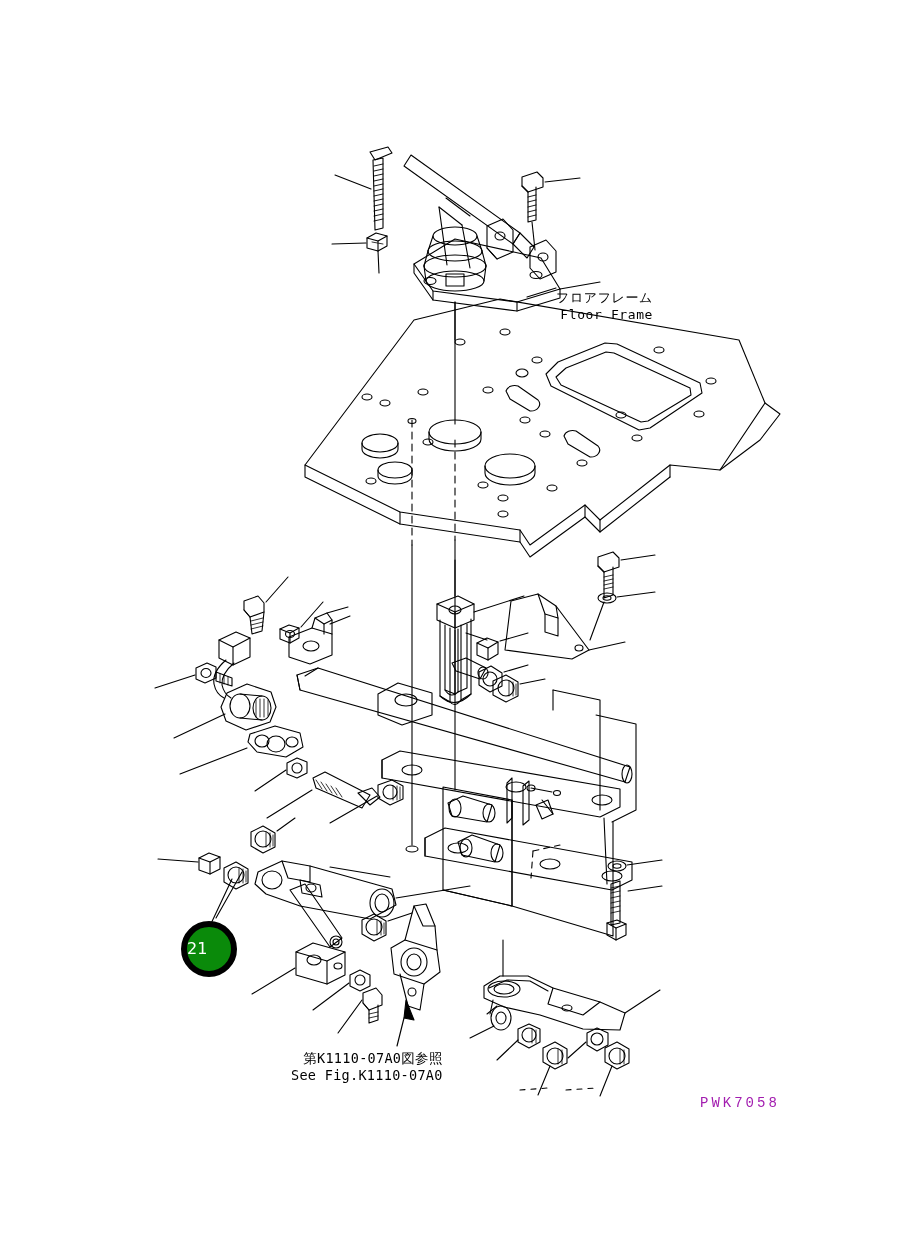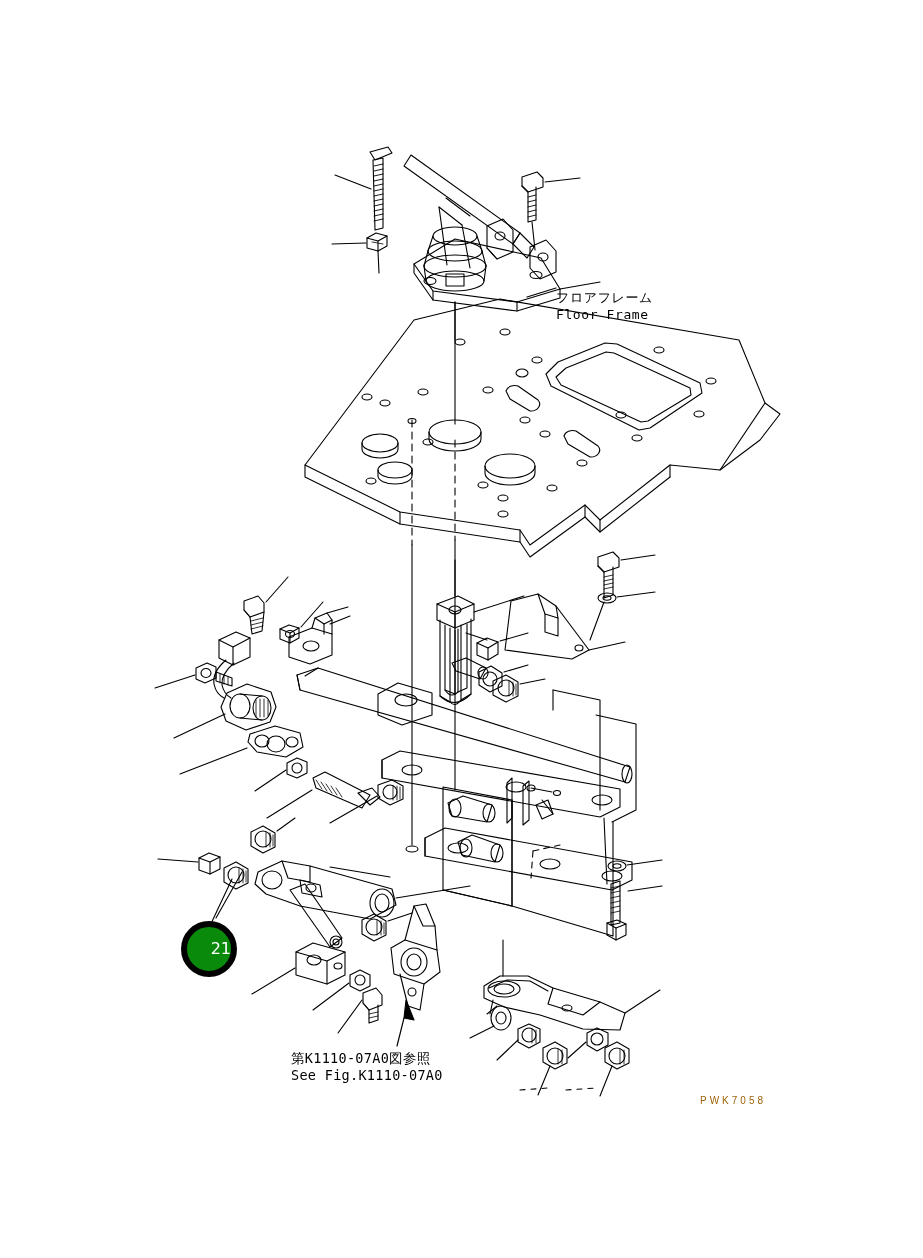--- a/index.html
+++ b/index.html
@@ -26,57 +26,58 @@
     left: 0; top: 0;
     width: 923px;
     height: 1258px;
   }
   .label-block {
     position: absolute;
     color: #000000;
     font-family: "DejaVu Sans Mono", "Liberation Mono", monospace;
     white-space: pre;
     line-height: 1.28;
+    text-align: right;
   }
   #floor-frame-label {
     left: 556px;
     top: 290px;
     font-size: 13px;
     letter-spacing: 0.6px;
   }
   #see-fig-label {
     left: 279px;
     top: 1050px;
     font-size: 13.5px;
     letter-spacing: 0.3px;
     margin-left: 12px;
   }
   #drawing-number {
     position: absolute;
     left: 700px;
     top: 1095px;
-    font-size: 10px;
+    font-size: 14px;
     letter-spacing: 3px;
-    color: #a16207;
-    font-family: Liberation Sans, sans-serif;
+    color: #a21caf;
+    font-family: Liberation Mono, monospace;
     white-space: pre;
   }
   #callout-21 {
     position: absolute;
     left: 181px;
     top: 921px;
     width: 56px;
     height: 56px;
     border-radius: 50%;
     background: #0a8a0a;
     border: 6px solid #000000;
     box-sizing: border-box;
     display: flex;
     align-items: center;
-    justify-content: flex-end;
+    justify-content: flex-start;
   }
   #callout-21 .num {
     color: #ffffff;
     font-size: 16px;
     font-family: "DejaVu Sans", "Liberation Sans", sans-serif;
     line-height: 1;
   }
 </style>
 </head>
 <body>

